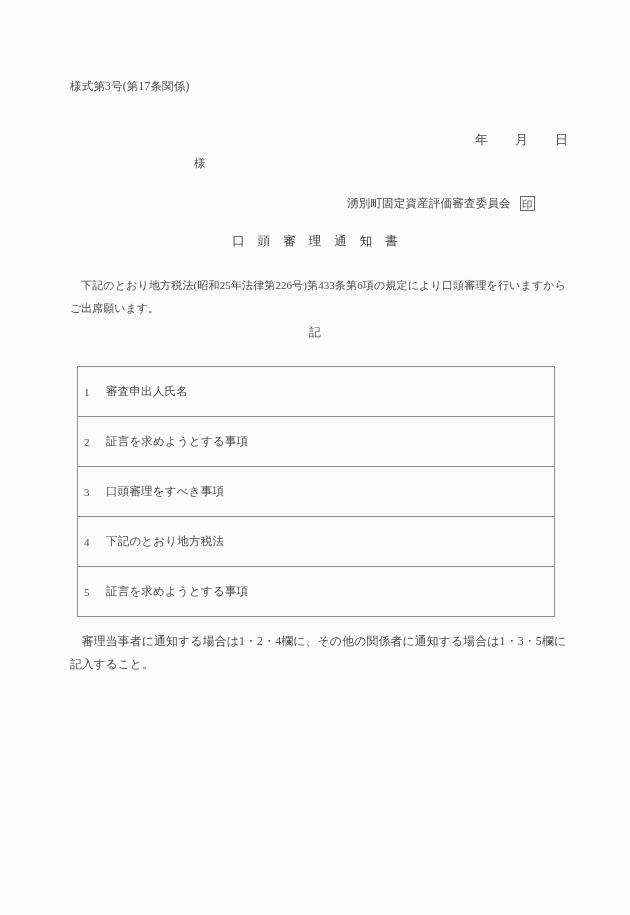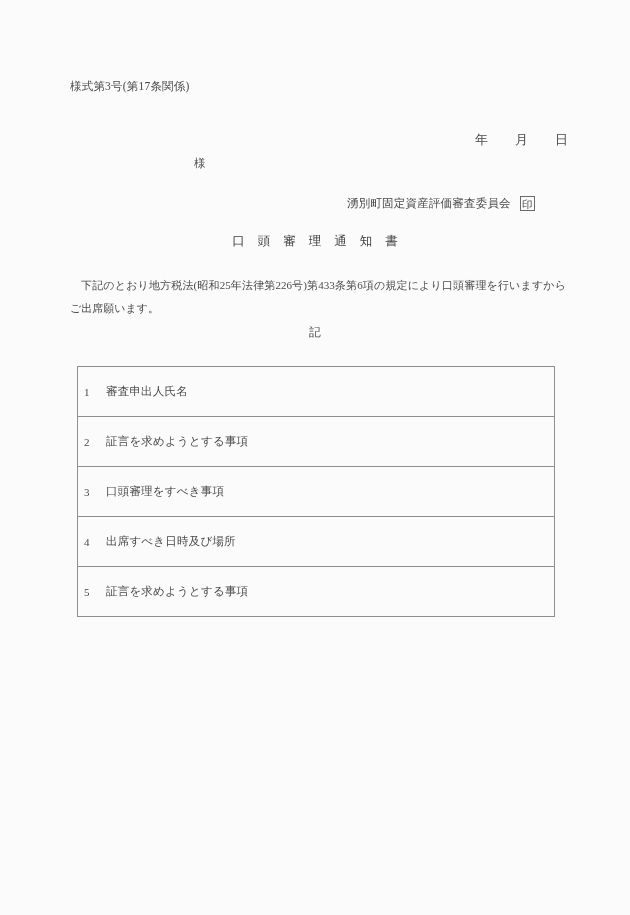--- a/index.html
+++ b/index.html
@@ -217,29 +217,30 @@
           <div class="item-cell">
             <span class="item-num">3</span>
             <span class="item-label">口頭審理をすべき事項</span>
           </div>
         </td>
       </tr>
       <tr>
         <td>
           <div class="item-cell">
             <span class="item-num">4</span>
-            <span class="item-label">出席すべき日時及び場所</span>
+            <span class="item-label">下記のとおり地方税法</span>
           </div>
         </td>
       </tr>
       <tr>
         <td>
           <div class="item-cell">
             <span class="item-num">5</span>
             <span class="item-label">証言を求めようとする事項</span>
           </div>
         </td>
       </tr>
     </tbody>
   </table>
 
+  <div class="footer-note">審理当事者に通知する場合は1・2・4欄に、その他の関係者に通知する場合は1・3・5欄に記入すること。</div>
 
 </div>
 
 </body></html>

